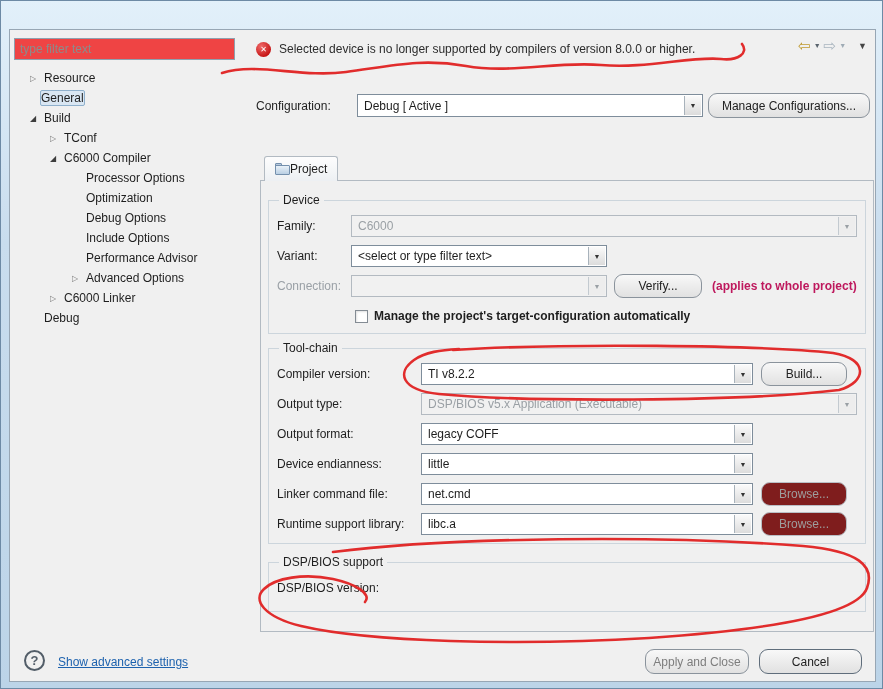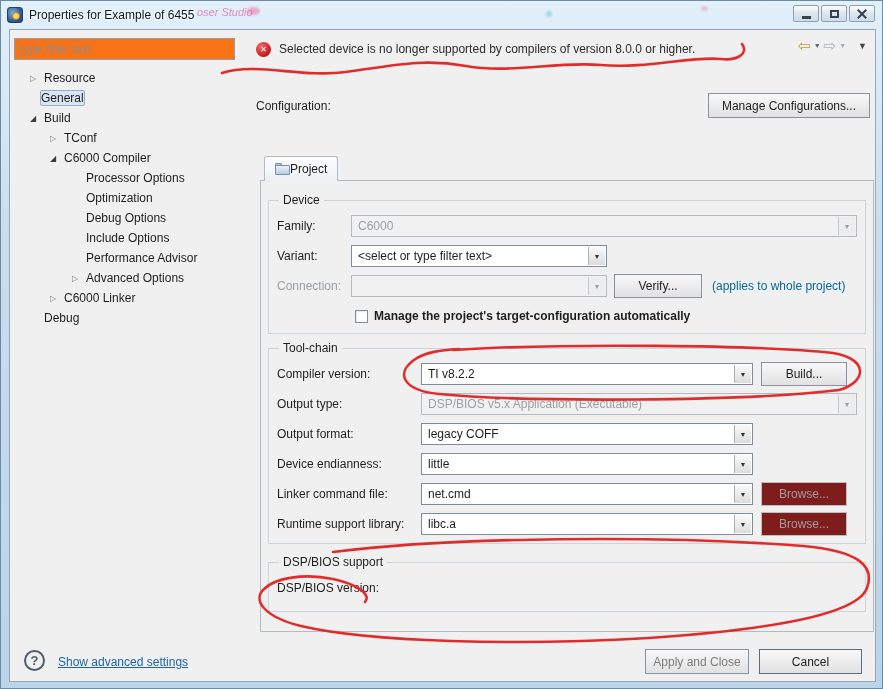--- a/index.html
+++ b/index.html
@@ -19,21 +19,21 @@
   .winbtn{width:26px;height:17px;border:1px solid #8fa0b2;border-radius:2px;background:linear-gradient(#fbfdfe,#dde6ee 50%,#cfdbe6);display:flex;align-items:center;justify-content:center;position:relative;}
   .glyph-min{width:9px;height:3px;background:#36424e;margin-top:7px;}
   .glyph-max{width:9px;height:8px;border:2px solid #36424e;}
   .glyph-close{position:relative;width:10px;height:10px;}
   .glyph-close i{position:absolute;left:-1px;top:4px;width:12px;height:2px;background:#36424e;}
   .glyph-close i:first-child{transform:rotate(45deg);}
   .glyph-close i:last-child{transform:rotate(-45deg);}
   
   .client{position:absolute;left:8px;top:28px;width:867px;height:653px;background:#f0f0f0;border:1px solid #97a6b4;}
   
-  .filter{position:absolute;left:4px;top:8px;width:221px;height:22px;border:1px solid #8fa0ae;background:#f97316;padding:0 5px;font:inherit;color:#222;}
+  .filter{position:absolute;left:4px;top:8px;width:221px;height:22px;border:1px solid #8fa0ae;background:#ef4444;padding:0 5px;font:inherit;color:#222;}
   .filter::placeholder{color:#8c8c8c;}
   .tree{position:absolute;left:2px;top:38px;width:240px;}
   .trow{display:flex;align-items:center;height:20px;cursor:default;}
   .lvl0{padding-left:14px;}.lvl1{padding-left:34px;}.lvl2{padding-left:56px;}
   .tarrow{display:inline-block;width:14px;font-size:8px;color:#7b7b7b;text-align:center;flex:0 0 auto;}
   .tarrow.e{color:#3d3d3d;}
   .tlabel{padding:1px 4px;white-space:nowrap;}
   .tlabel.sel{background:#d9e6f2;border:1px solid #8fb0cc;border-radius:2px;padding:0 0;}
   
   .error-banner{position:absolute;left:246px;top:7px;height:24px;display:flex;align-items:center;gap:8px;width:520px;}
@@ -50,21 +50,21 @@
   .config-row .clabel{width:101px;}
   
   .combo{position:relative;height:22px;border:1px solid #7e8d9b;background:#fff;display:flex;align-items:center;padding:0 22px 0 6px;overflow:hidden;white-space:nowrap;}
   .combo .ctext{overflow:hidden;text-overflow:ellipsis;}
   .combo .arrow{position:absolute;right:1px;top:1px;bottom:1px;width:17px;background:linear-gradient(#fafafa,#dcdcdc);border-left:1px solid #a8b2bb;display:flex;align-items:center;justify-content:center;font-size:7px;color:#333;}
   .combo.disabled{background:#f1f1f1;border-color:#b3bac1;color:#9aa0a5;}
   .combo.disabled .arrow{background:#ededed;color:#9aa0a5;border-left-color:#c3cad0;}
   .combo.grayed{background:linear-gradient(#f7f7f7,#ebebeb);}
   .combo.h23{height:23px;}
   
-  .btn{height:24px;padding:0 6px;background:linear-gradient(#f8f8f8,#e1e1e1);border:1px solid #8a939c;border-radius:0;font:inherit;color:#222;cursor:default;}
+  .btn{height:24px;padding:0 6px;background:linear-gradient(#f8f8f8,#e1e1e1);border:1px solid #8a939c;border-radius:9px;font:inherit;color:#222;cursor:default;}
   .btn.disabled{color:#9e9e9e;border-color:#b9bfc5;background:#7f1d1d;}
   .btn.muted{color:#7d7d7d;}
   
   .tab{position:absolute;left:254px;top:126px;height:25px;padding:0 10px;display:inline-flex;align-items:center;background:linear-gradient(#fdfdfd,#edf0f3);border:1px solid #b2bac2;border-bottom:none;border-radius:3px 3px 0 0;z-index:2;}
   .folder-icon{position:relative;width:15px;height:12px;flex:0 0 auto;}
   .folder-icon .ftab{position:absolute;left:0;top:0;width:7px;height:4px;background:#b8cade;border:1px solid #7490ad;border-radius:1px 1px 0 0;}
   .folder-icon .fbody{position:absolute;left:0;top:2px;width:15px;height:10px;background:linear-gradient(#e9f1f8,#b9cfe4);border:1px solid #7490ad;border-radius:1px;}
   .tabpanel{position:absolute;left:250px;top:150px;width:614px;height:452px;border:1px solid #b2bac2;background:#f0f0f0;z-index:1;}
   
   .group{position:absolute;border:1px solid #ccd5dc;padding:0 8px 6px;min-width:0;background:transparent;z-index:3;}
@@ -73,61 +73,39 @@
   .g-toolchain{left:258px;top:311px;width:598px;height:203px;}
   .g-bios{left:258px;top:525px;width:598px;height:57px;}
   .frow{display:flex;align-items:center;margin-top:8px;height:22px;}
   .flabel{flex:0 0 auto;}
   .w74{width:74px;}.w144{width:144px;}.w112{width:112px;}
   .grow{flex:1;min-width:0;}
   .w256{width:256px;flex:0 0 auto;}
   .w332{width:332px;flex:0 0 auto;}
   .ml7{margin-left:7px;}.ml8{margin-left:8px;}.ml10{margin-left:10px;}
   .sidebtn{width:88px;flex:0 0 auto;}
-  .note{color:#0369a1;}
+  .note{color:#be185d;font-weight:bold;}
   .lbl-dis{color:#9aa0a6;}
   .checkbox{width:13px;height:13px;background:#fff;border:1px solid #848c94;box-shadow:inset 1px 1px 2px rgba(0,0,0,.12);flex:0 0 auto;}
   .chk-label{margin-left:6px;font-weight:bold;}
   .chk-row{margin-left:78px;}
   
   .help-circle{position:absolute;left:14px;top:620px;width:21px;height:21px;border:2px solid #525d68;border-radius:50%;color:#525d68;font-weight:bold;font-size:13px;display:flex;align-items:center;justify-content:center;}
   .adv-link{position:absolute;left:48px;top:625px;color:#1d62ae;text-decoration:underline;cursor:pointer;}
   .btn-apply{position:absolute;right:126px;top:619px;width:104px;height:25px;}
   .btn-cancel{position:absolute;right:13px;top:619px;width:103px;height:25px;border-color:#5f6d7b;}
   
   .annotations{position:absolute;left:0;top:0;width:883px;height:689px;pointer-events:none;z-index:60;}
   .annotations path{fill:none;stroke:#e12c2c;stroke-width:2.6;stroke-linecap:round;}
 </style>
 </head>
 <body>
 
 <div class="window">
 
-  <div class="titlebar">
-    <div class="app-icon"></div>
-    <span class="title-text">Properties for Example of 6455</span>
-    <span class="glass-text">oser Studio</span>
-    <span class="dot dot1"></span>
-    <span class="dot dot2"></span>
-    <span class="dot dot3"></span>
-    <div class="winbtns">
-      <div class="winbtn">
-          <div class="glyph-min"></div>
-        </div>
-      <div class="winbtn">
-          <div class="glyph-max"></div>
-        </div>
-      <div class="winbtn">
-          <div class="glyph-close">
-            <i></i>
-            <i></i>
-          </div>
-        </div>
-    </div>
-  </div>
 
   <div class="client">
 
     <input class="filter" placeholder="type filter text" style="">
     <div class="tree">
       <div class="trow lvl0">
         <span class="tarrow">▷</span>
         <span class="tlabel">Resource</span>
       </div>
       <div class="trow lvl0">
@@ -187,20 +165,24 @@
     <div class="nav-arrows">
       <span class="nav-back">⇦</span>
       <span class="nav-dd">▼</span>
       <span class="nav-fwd">⇨</span>
       <span class="nav-dd dis">▼</span>
       <span class="nav-menu">▼</span>
     </div>
 
     <div class="config-row">
       <span class="clabel">Configuration:</span>
+      <div class="combo h23" style="width:346px;">
+        <span class="ctext">Debug  [ Active ]</span>
+        <span class="arrow">▼</span>
+      </div>
       <button class="btn" style="margin-left:auto;width:162px;height:25px;">Manage Configurations...</button>
     </div>
 
     <div class="tab">
       <span class="folder-icon">
           <i class="ftab"></i>
           <i class="fbody"></i>
         </span>
       <span>Project</span>
     </div>

